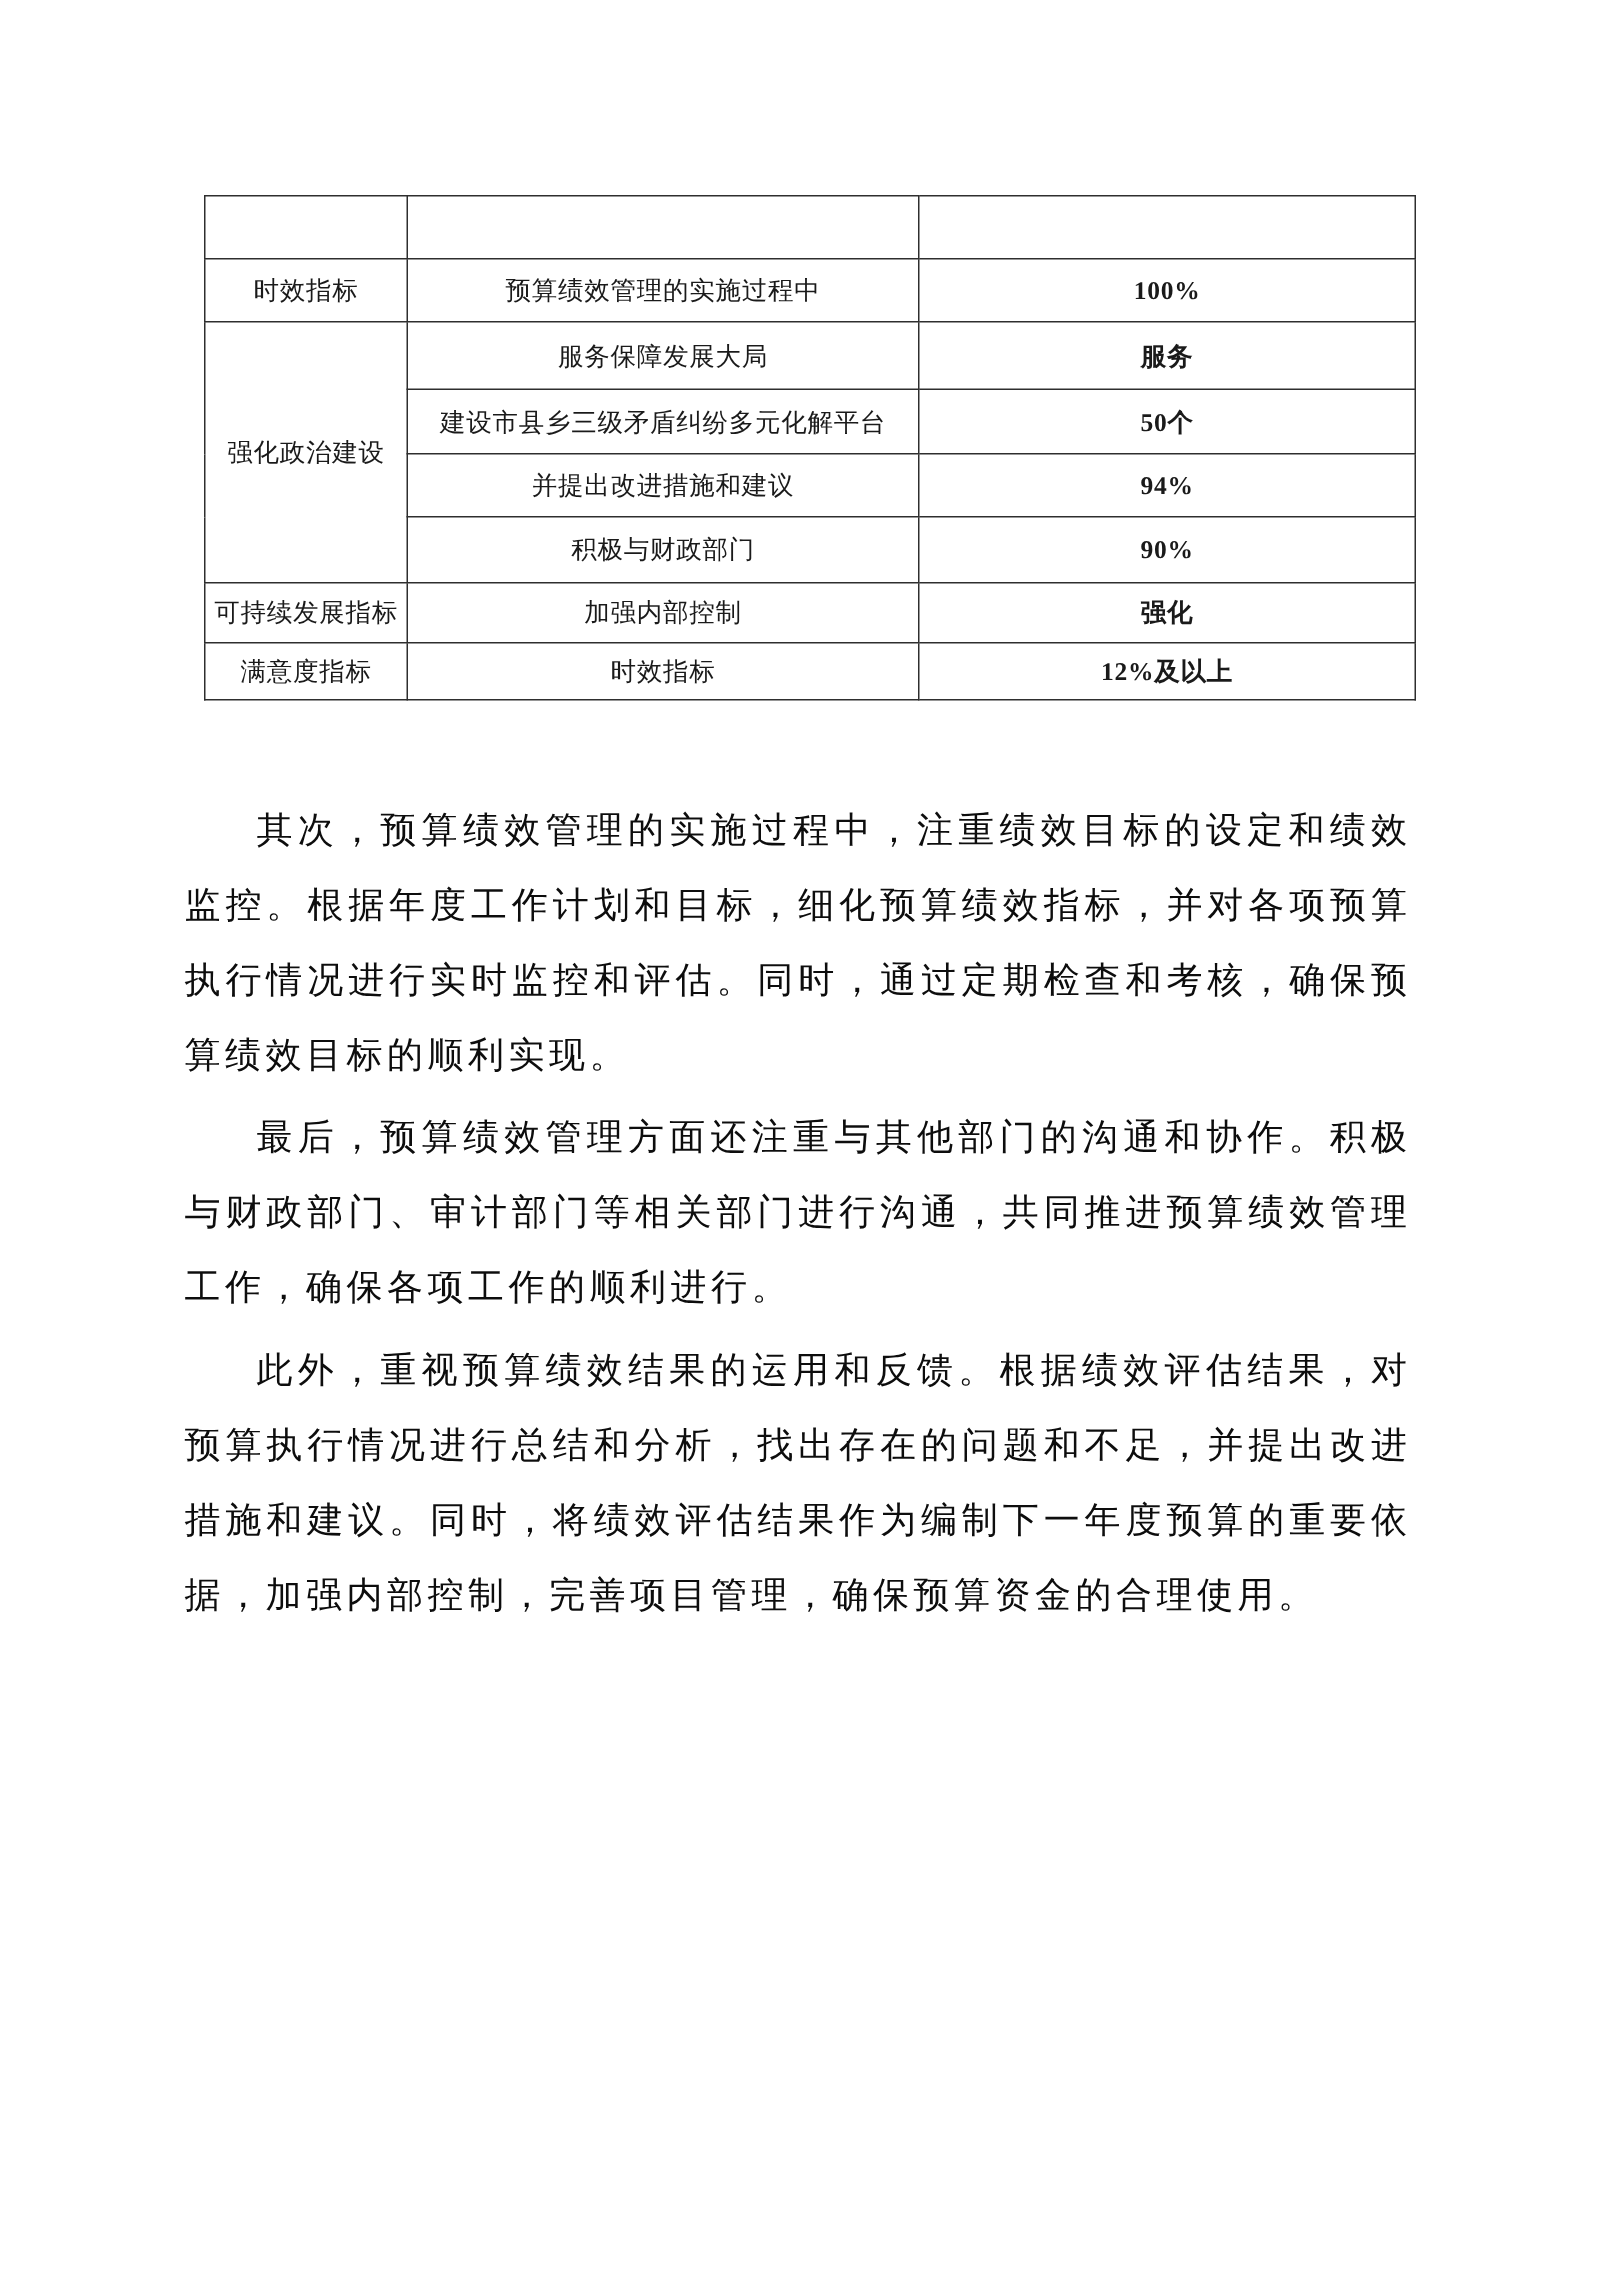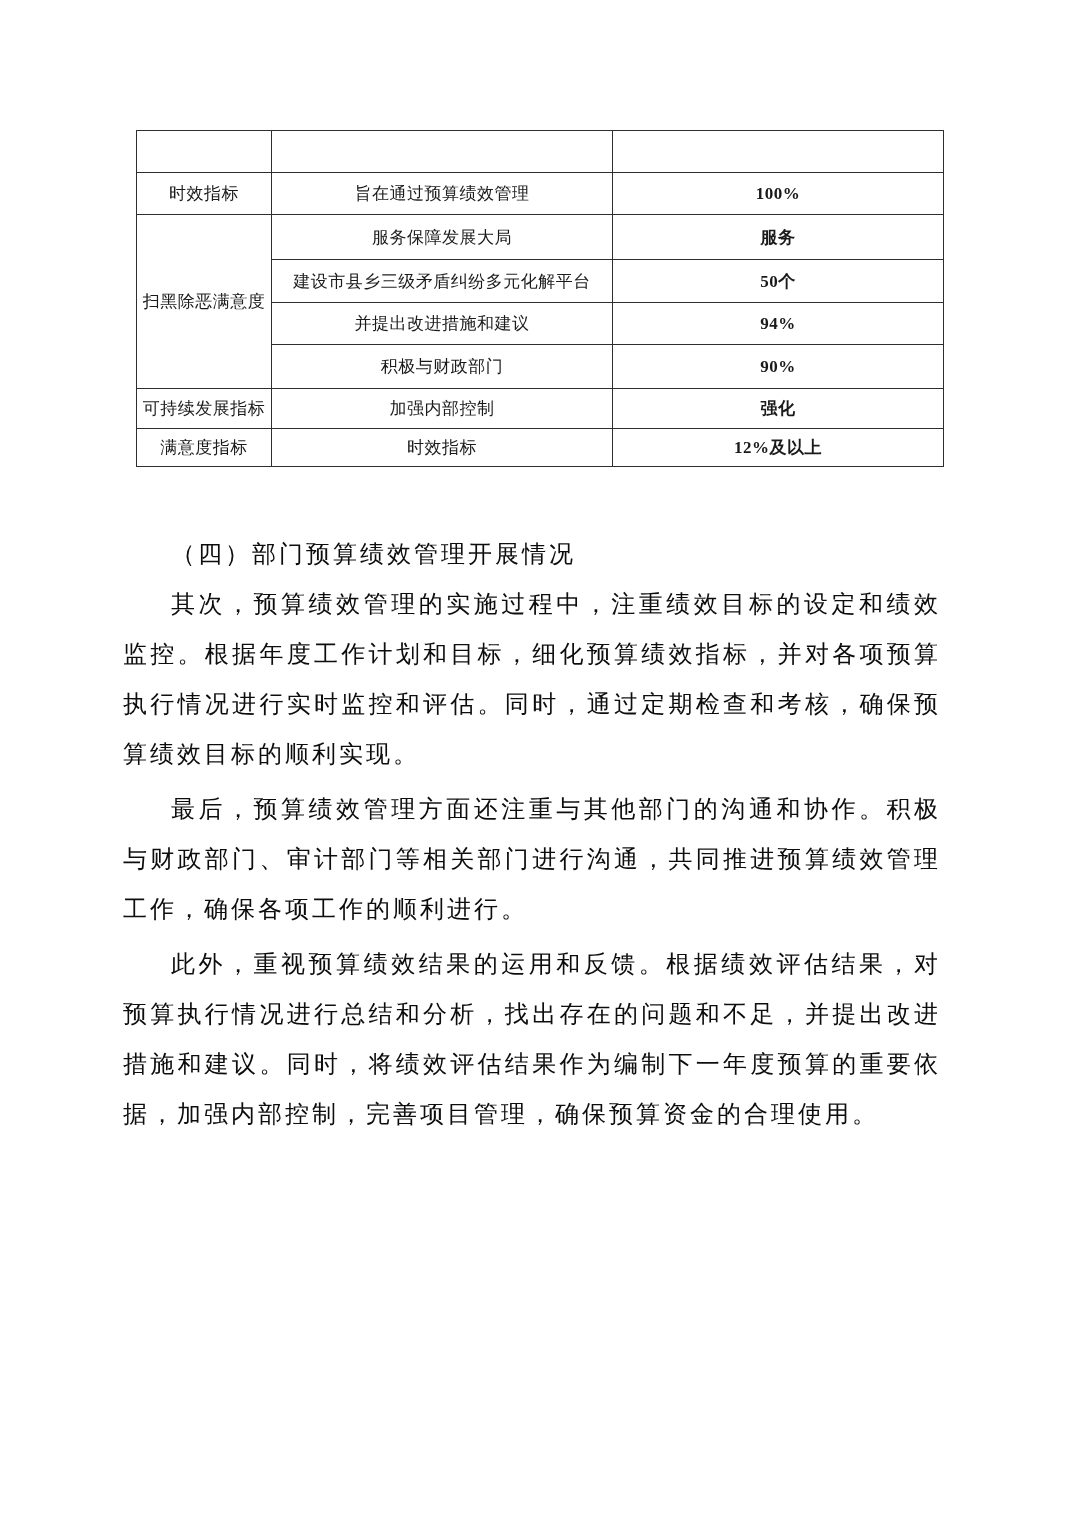--- a/index.html
+++ b/index.html
@@ -82,25 +82,25 @@
       <col style="width:331px">
     </colgroup>
     <tbody>
       <tr style="height:42px">
         <td class="cell-category"></td>
         <td class="cell-indicator"></td>
         <td class="cell-value"></td>
       </tr>
       <tr style="height:42px">
         <td class="cell-category">时效指标</td>
-        <td class="cell-indicator">旨在通过预算绩效管理</td>
+        <td class="cell-indicator">预算绩效管理的实施过程中</td>
         <td class="cell-value">100%</td>
       </tr>
       <tr style="height:45px">
-        <td class="cell-category" rowspan="4">扫黑除恶满意度</td>
+        <td class="cell-category" rowspan="4">强化政治建设</td>
         <td class="cell-indicator">服务保障发展大局</td>
         <td class="cell-value">服务</td>
       </tr>
       <tr style="height:43px">
         <td class="cell-indicator">建设市县乡三级矛盾纠纷多元化解平台</td>
         <td class="cell-value">50个</td>
       </tr>
       <tr style="height:42px">
         <td class="cell-indicator">并提出改进措施和建议</td>
         <td class="cell-value">94%</td>
@@ -116,19 +116,18 @@
       </tr>
       <tr style="height:38px">
         <td class="cell-category">满意度指标</td>
         <td class="cell-indicator">时效指标</td>
         <td class="cell-value">12%及以上</td>
       </tr>
     </tbody>
   </table>
 
   <div class="textblock">
-    <h3 class="heading">（四）部门预算绩效管理开展情况</h3>
     <p>其次，预算绩效管理的实施过程中，注重绩效目标的设定和绩效监控。根据年度工作计划和目标，细化预算绩效指标，并对各项预算执行情况进行实时监控和评估。同时，通过定期检查和考核，确保预算绩效目标的顺利实现。</p>
     <p>最后，预算绩效管理方面还注重与其他部门的沟通和协作。积极与财政部门、审计部门等相关部门进行沟通，共同推进预算绩效管理工作，确保各项工作的顺利进行。</p>
     <p>此外，重视预算绩效结果的运用和反馈。根据绩效评估结果，对预算执行情况进行总结和分析，找出存在的问题和不足，并提出改进措施和建议。同时，将绩效评估结果作为编制下一年度预算的重要依据，加强内部控制，完善项目管理，确保预算资金的合理使用。</p>
   </div>
 
 </div>
 
 </body></html>

